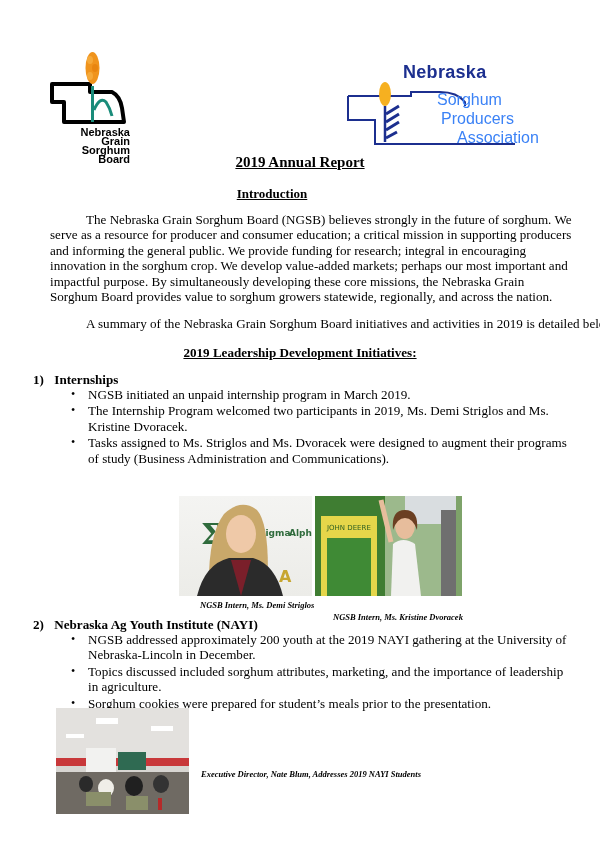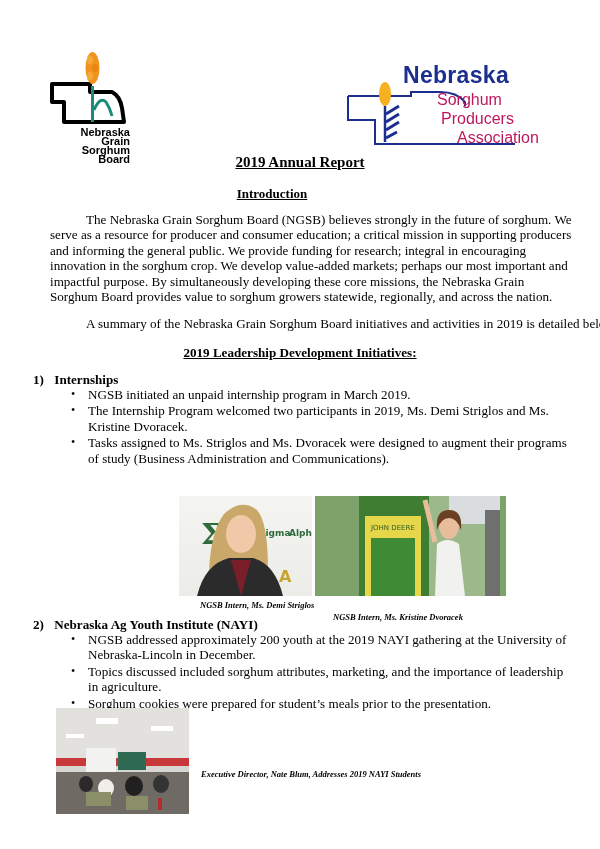--- a/index.html
+++ b/index.html
@@ -4,22 +4,22 @@
 <style>
   html, body { margin: 0; padding: 0; background: #ffffff; }
   body { width: 600px; height: 849px; position: relative; overflow: hidden;
          font-family: "Liberation Serif", "DejaVu Serif", serif; color: #000; }
   .abs { position: absolute; }
   .logo-left { left: 50px; top: 50px; width: 80px; height: 100px; }
   .logo-left-text { position: absolute; left: 0; top: 78px; width: 80px; font-family: "Liberation Sans", sans-serif;
                     font-weight: bold; font-size: 11px; line-height: 9px; color: #000; text-align: right; }
   .logo-right { left: 345px; top: 62px; width: 205px; height: 90px; }
   .logo-right-title { position: absolute; left: 58px; top: 0; font-family: "Liberation Sans", sans-serif;
-                      font-weight: bold; font-size: 23px; color: #1c2f8f; letter-spacing: 0.3px; text-align: center; }
-  .logo-right-sub { position: absolute; font-family: "Liberation Sans", sans-serif; font-size: 16px; color: #be185d; line-height: 16px; }
+                      font-weight: bold; font-size: 18px; color: #1c2f8f; letter-spacing: 0.3px; text-align: center; }
+  .logo-right-sub { position: absolute; font-family: "Liberation Sans", sans-serif; font-size: 16px; color: #3b82f6; line-height: 16px; }
   .title { left: 0; width: 600px; top: 154px; text-align: center; font-weight: bold; font-size: 15px; text-decoration: underline; }
   .intro-h { left: 0; width: 544px; top: 186px; text-align: center; font-weight: bold; font-size: 13px; text-decoration: underline; }
   .para { left: 50px; width: 525px; top: 212px; font-size: 13.1px; line-height: 15.4px; text-indent: 36px; }
   .summary { left: 86px; top: 316px; font-size: 13.1px; white-space: nowrap; }
   .section-h { left: 0; width: 600px; top: 345px; text-align: center; font-weight: bold; font-size: 13.1px; text-decoration: underline; }
   .item-h { left: 33px; font-weight: bold; font-size: 13.1px; }
   .item-h .num { display: inline-block; width: 18px; }
   ul.bul { position: absolute; margin: 0; padding: 0; list-style: none; left: 71px; width: 500px; font-size: 13.1px; line-height: 15.4px; }
   ul.bul li { position: relative; padding-left: 17px; margin-bottom: 1px; }
   ul.bul li::before { content: "\2022"; position: absolute; left: 0; top: 0; font-size: 12px; }
@@ -83,21 +83,21 @@
     <text x="22" y="48" font-size="28" font-weight="bold" fill="#2f6b3c" font-family="DejaVu Serif, serif">Σ</text>
     <text x="80" y="40" font-size="9" font-weight="bold" fill="#2f6b3c" font-family="DejaVu Sans, sans-serif">Sigma</text>
     <text x="110" y="40" font-size="9" font-weight="bold" fill="#2f6b3c" font-family="DejaVu Sans, sans-serif">Alpha</text>
     <text x="100" y="86" font-size="16" font-weight="bold" fill="#c7a630" font-family="DejaVu Sans, sans-serif">A</text>
     <path d="M30 100 Q28 40 45 18 Q62 2 78 14 Q92 30 88 100 Z" fill="#c9a86a"></path>
     <ellipse cx="62" cy="38" rx="15" ry="19" fill="#efc9a8"></ellipse>
     <path d="M18 100 Q26 68 50 62 L74 62 Q96 68 104 100 Z" fill="#2b2b2b"></path>
     <path d="M52 64 L62 100 L72 64 Z" fill="#7a1f2a"></path>
   </svg>
 </div>
-<div class="abs photo" style="left:315px;top:496px;width:147px;height:100px;background:#7ea36a;padding-left:44px;">
+<div class="abs photo" style="left:315px;top:496px;width:147px;height:100px;background:#7ea36a;">
   <svg width="141" height="100" viewBox="0 0 141 100">
     <rect x="0" y="0" width="141" height="100" fill="#9cb98c"></rect>
     <rect x="90" y="0" width="51" height="28" fill="#d9dde0"></rect>
     <rect x="0" y="0" width="70" height="100" fill="#3f7d32"></rect>
     <rect x="6" y="20" width="56" height="80" fill="#e5d64a"></rect>
     <text x="12" y="34" font-size="7" fill="#2d5f22" font-family="DejaVu Sans, sans-serif">JOHN DEERE</text>
     <rect x="12" y="42" width="44" height="58" fill="#3f8a35"></rect>
     <rect x="126" y="14" width="15" height="86" fill="#6f6f6f"></rect>
     <path d="M76 100 L78 48 Q88 40 100 48 L106 100 Z" fill="#f1f1ef"></path>
     <ellipse cx="90" cy="30" rx="10" ry="13" fill="#e7bd9c"></ellipse>

